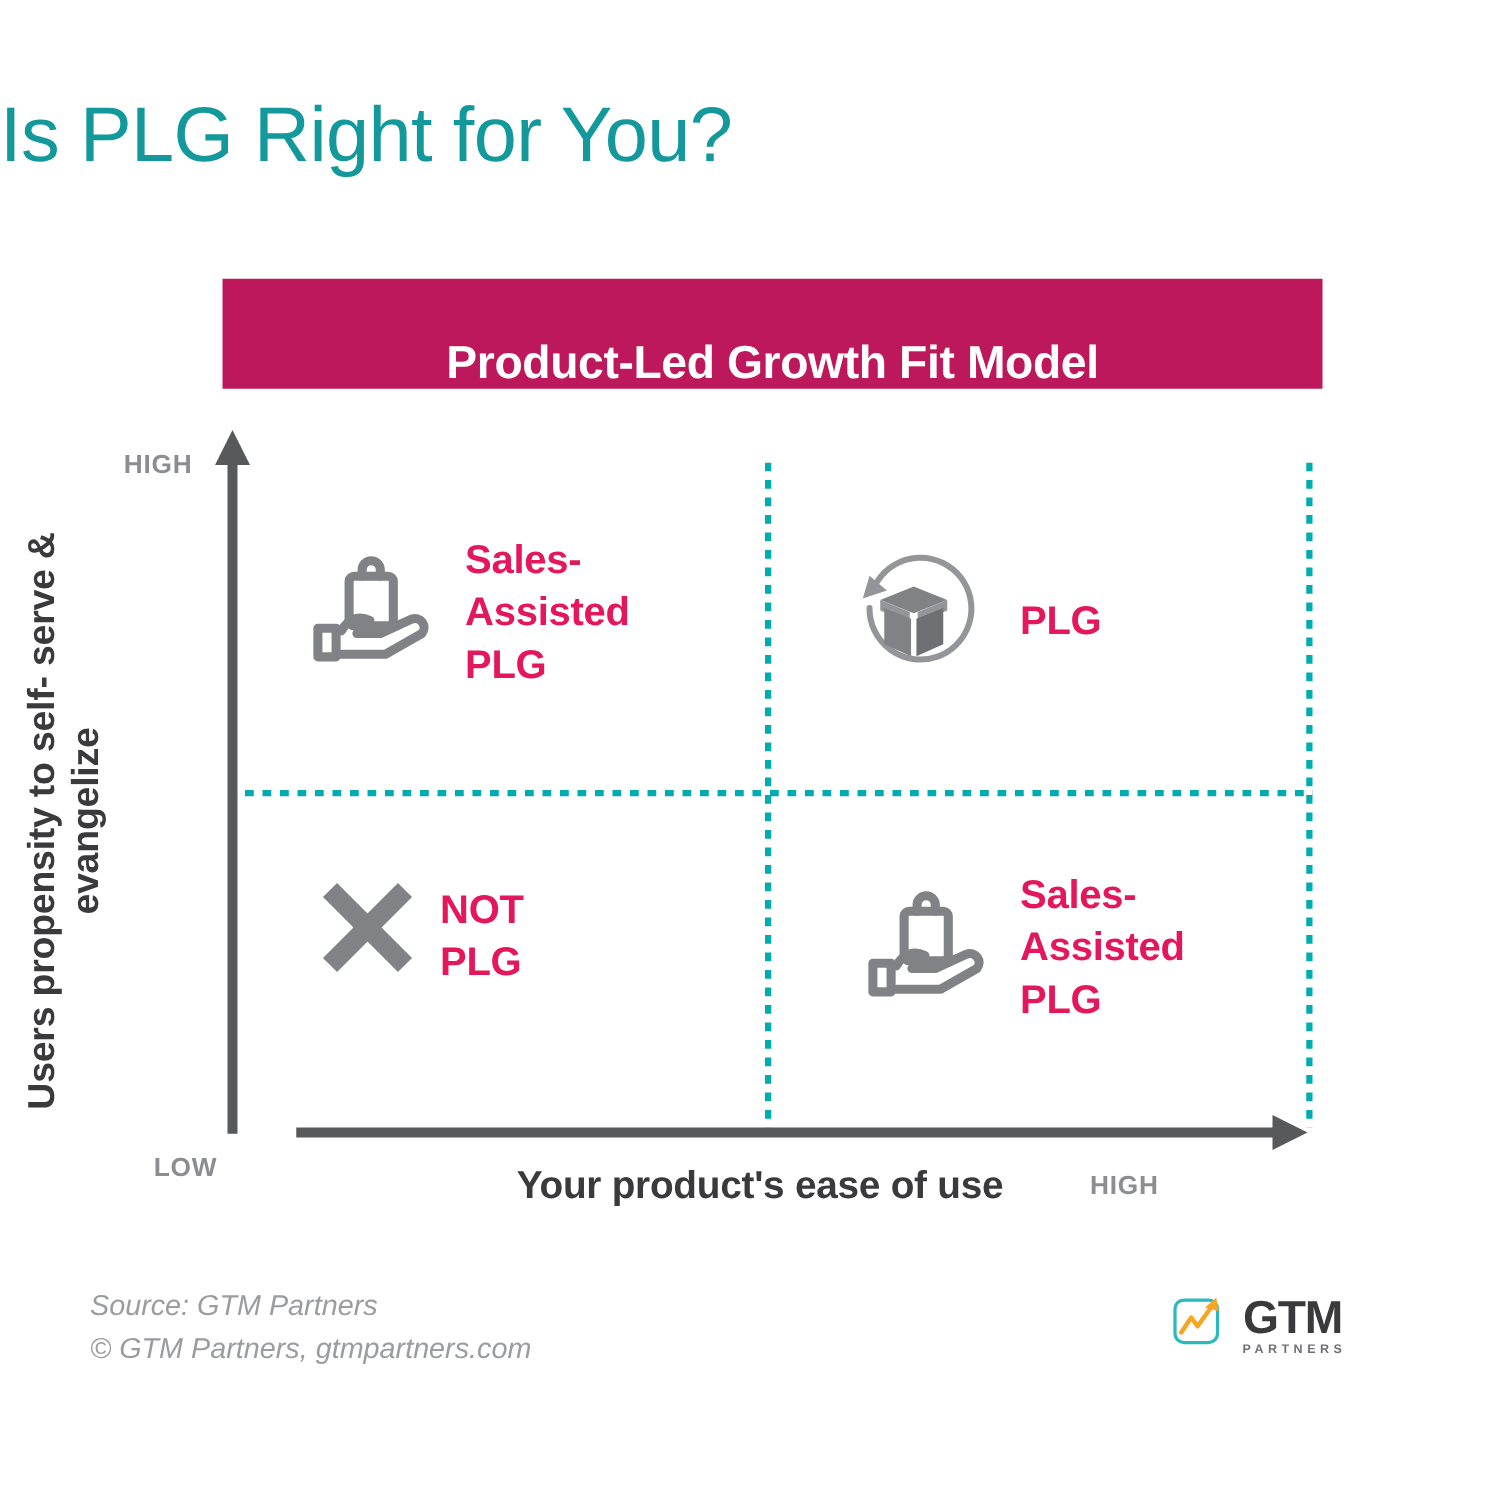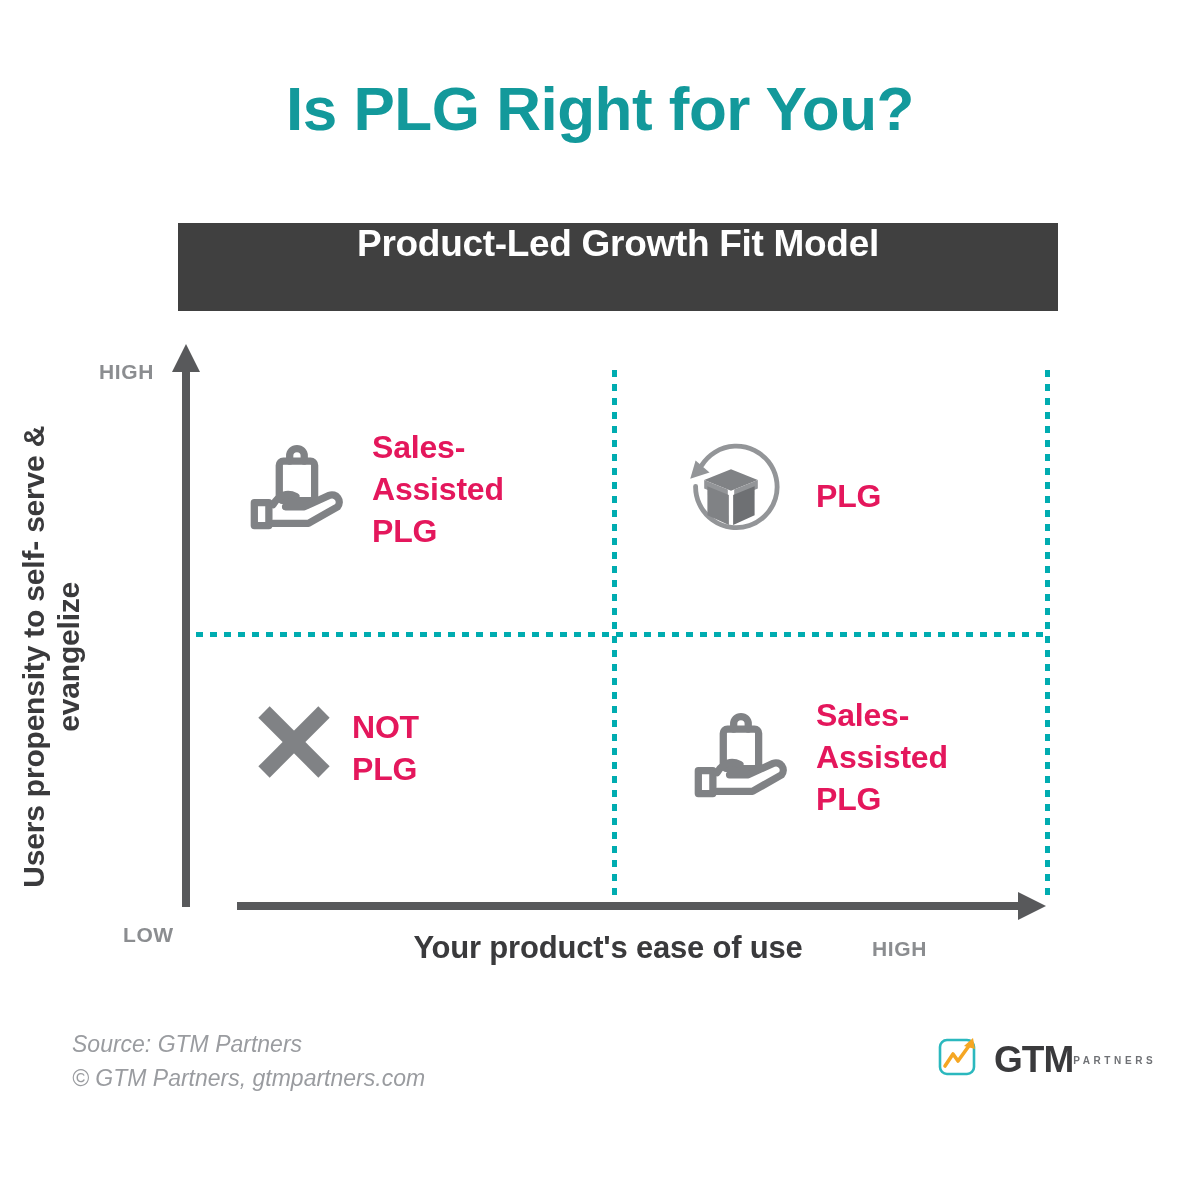--- a/index.html
+++ b/index.html
@@ -15,38 +15,37 @@
     overflow: hidden;
     -webkit-font-smoothing: antialiased;
   }
 
   
   .page-title {
     position: absolute;
     left: 0;
     top: 76px;
     width: 1200px;
-    text-align: center;
     font-size: 62px;
-    font-weight: 700;
+    font-weight: 400;
     color: #13999B;
     letter-spacing: -0.5px;
     line-height: 1.05;
   }
 
   
   .banner {
     position: absolute;
     left: 178px;
     top: 223px;
     width: 880px;
     height: 88px;
-    background: #404040;
-    display: flex;
-    align-items: flex-start;
+    background: #be185d;
+    display: flex;
+    align-items: flex-end;
     justify-content: center;
   }
   .banner-text {
     color: #ffffff;
     font-size: 37px;
     font-weight: 700;
     letter-spacing: -0.3px;
   }
 
   
@@ -180,21 +179,21 @@
   .logo {
     position: absolute;
     left: 935px;
     top: 1032px;
     display: flex;
     align-items: center;
   }
   .logo-wordmark {
     margin-left: 7px;
     display: flex;
-    flex-direction: row;
+    flex-direction: column;
     align-items: center;
   }
   .logo-gtm {
     font-size: 37px;
     font-weight: 700;
     color: #3A3A3C;
     line-height: 0.95;
     letter-spacing: -1px;
   }
   .logo-partners {

